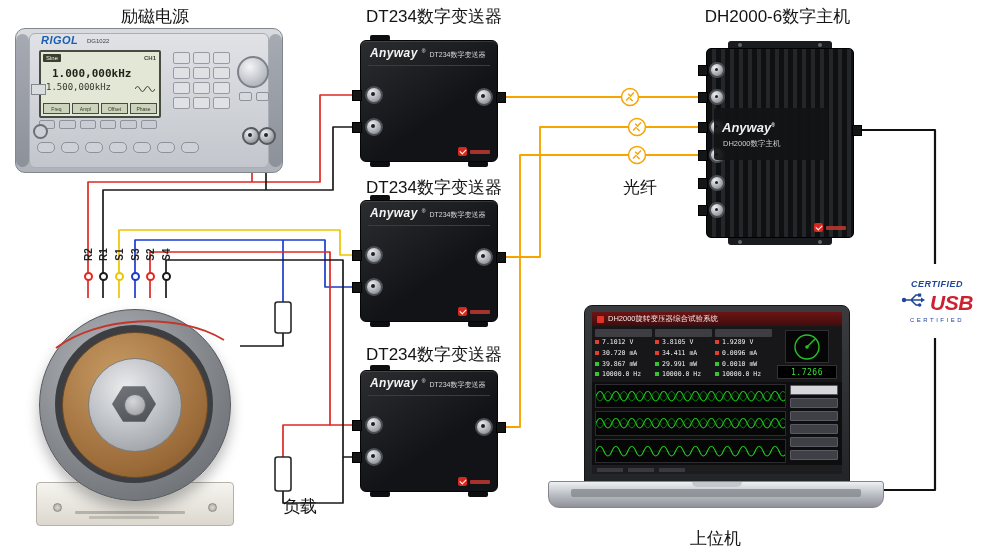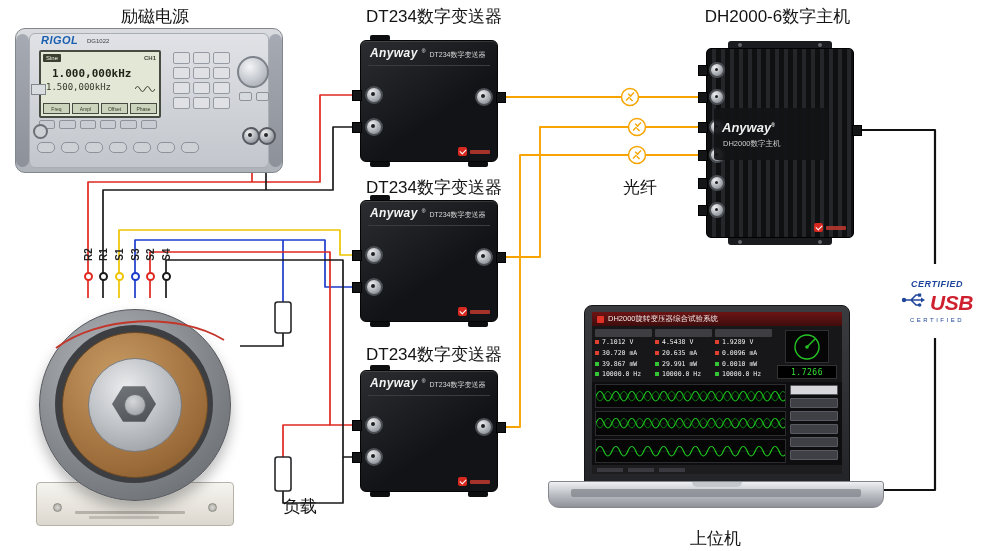--- a/index.html
+++ b/index.html
@@ -409,25 +409,25 @@
               </div>
             <div class="rrow">
                 <span class="mk dn"></span>
                 <span class="val">10000.0 Hz</span>
               </div>
           </div>
           <div class="rgroup">
             <div class="ghead"></div>
             <div class="rrow">
                 <span class="mk up"></span>
-                <span class="val">4.5438 V</span>
+                <span class="val">3.8105 V</span>
               </div>
             <div class="rrow">
                 <span class="mk up"></span>
-                <span class="val">20.635 mA</span>
+                <span class="val">34.411 mA</span>
               </div>
             <div class="rrow">
                 <span class="mk dn"></span>
                 <span class="val">29.991 mW</span>
               </div>
             <div class="rrow">
                 <span class="mk dn"></span>
                 <span class="val">10000.0 Hz</span>
               </div>
           </div>

